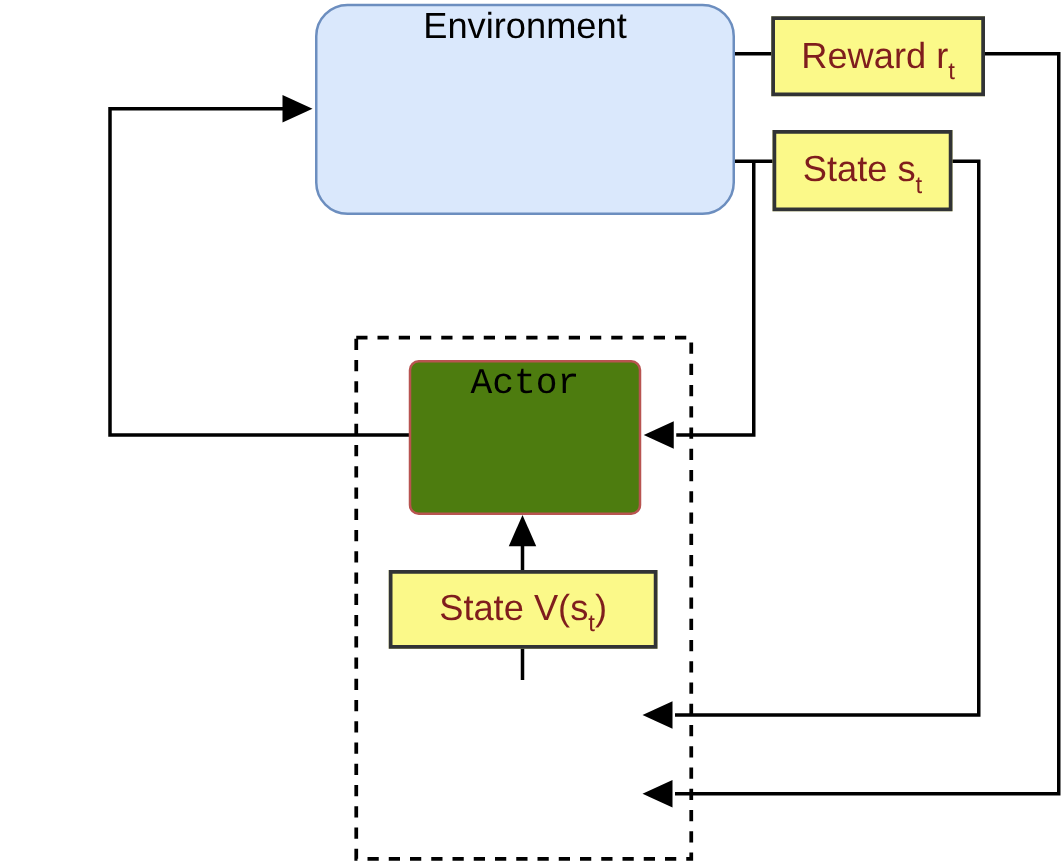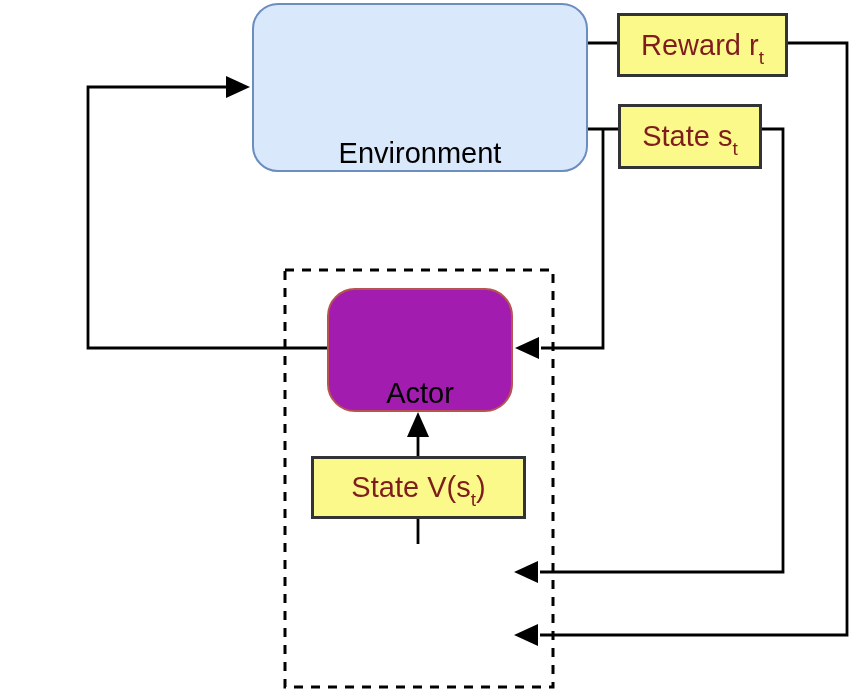--- a/index.html
+++ b/index.html
@@ -18,36 +18,37 @@
   .wires {
     position: absolute;
     left: 0;
     top: 0;
     width: 850px;
     height: 693px;
   }
   .node {
     position: absolute;
     display: flex;
-    align-items: flex-end;
+    align-items: flex-start;
     justify-content: center;
     box-sizing: border-box;
     font-size: 29px;
     color: #000000;
     text-align: center;
   }
   .node.rounded-blue {
     background: #dae8fc;
     border: 2px solid #6c8ebf;
     border-radius: 26px;
   }
   .node.rounded-pink {
-    background: #a21caf;
+    background: #4d7c0f;
     border: 2.5px solid #b85450;
-    border-radius: 28px;
+    border-radius: 8px;
+    font-family: Liberation Mono, monospace;
   }
   .label-box {
     position: absolute;
     display: flex;
     align-items: center;
     justify-content: center;
     box-sizing: border-box;
     background: #fbf989;
     border: 3px solid #313335;
     font-size: 29px;

